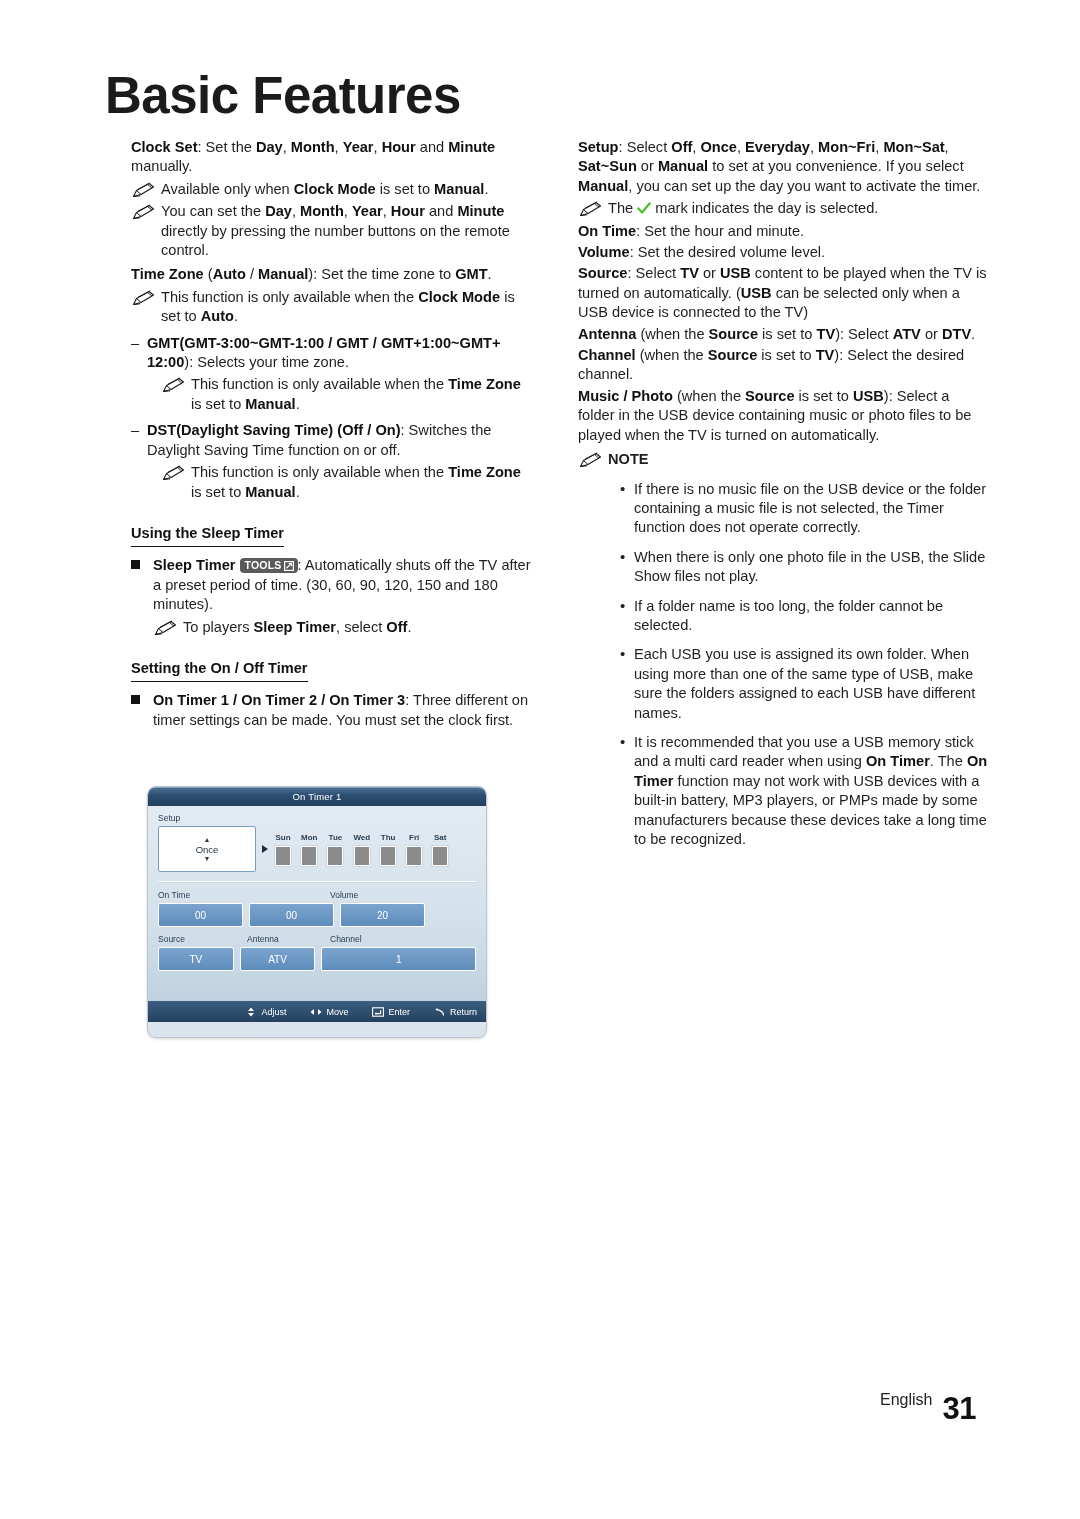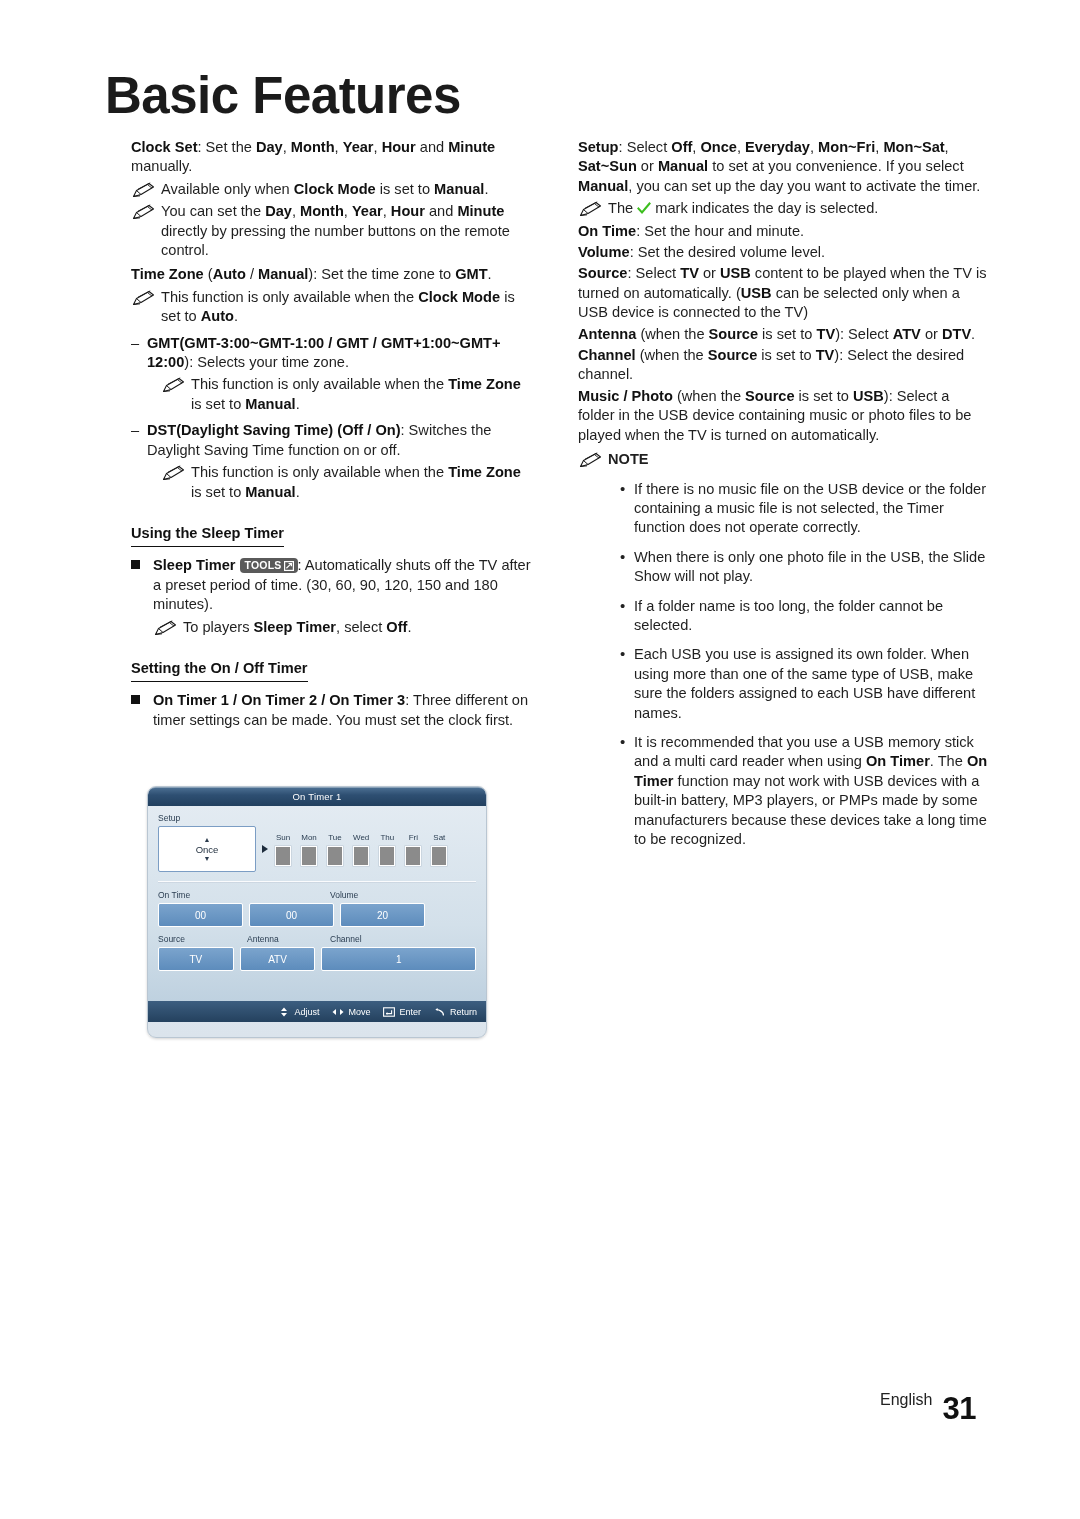--- a/index.html
+++ b/index.html
@@ -225,20 +225,21 @@
     margin: 0 7px 0 6px;
     width: 0; height: 0;
     border-left: 6px solid #1d2c3c;
     border-top: 4.5px solid transparent;
     border-bottom: 4.5px solid transparent;
   }
   .days {
     display: flex;
     gap: 10px;
     align-items: flex-end;
+    font-weight: bold;
   }
   .day {
     display: flex;
     flex-direction: column;
     align-items: center;
     gap: 4px;
   }
   .day .dname { font-size: 8px; color: #2a3d51; }
   .day .dbox {
     width: 14px;
@@ -279,21 +280,21 @@
   .fld.w3 { width: 83px; }
   .fld.wide { width: 172px; }
   .osd-foot {
     position: absolute;
     left: 0; right: 0; bottom: 0;
     height: 21px;
     background: linear-gradient(180deg,#3c5e80 0%, #24415e 100%);
     display: flex;
     align-items: center;
     justify-content: flex-end;
-    gap: 13px;
+    gap: 24px;
     padding-right: 9px;
     color: #ffffff;
     font-size: 9px;
   }
   .osd-foot .fi {
     display: inline-flex;
     align-items: center;
     gap: 4px;
   }
   .osd-foot .gl {
@@ -631,21 +632,21 @@
       </span>
       <span class="note-body" style="font-weight:bold;">NOTE</span>
     </div>
 
     <div class="dot-row">
       <span class="dot">•</span>
       <span class="dot-body">If there is no music file on the USB device or the folder containing a music file is not selected, the Timer function does not operate correctly.</span>
     </div>
     <div class="dot-row">
       <span class="dot">•</span>
-      <span class="dot-body">When there is only one photo file in the USB, the Slide Show will not play.</span>
+      <span class="dot-body">When there is only one photo file in the USB, the Slide Show files not play.</span>
     </div>
     <div class="dot-row">
       <span class="dot">•</span>
       <span class="dot-body">If a folder name is too long, the folder cannot be selected.</span>
     </div>
     <div class="dot-row">
       <span class="dot">•</span>
       <span class="dot-body">Each USB you use is assigned its own folder. When using more than one of the same type of USB, make sure the folders assigned to each USB have different names.</span>
     </div>
     <div class="dot-row">

